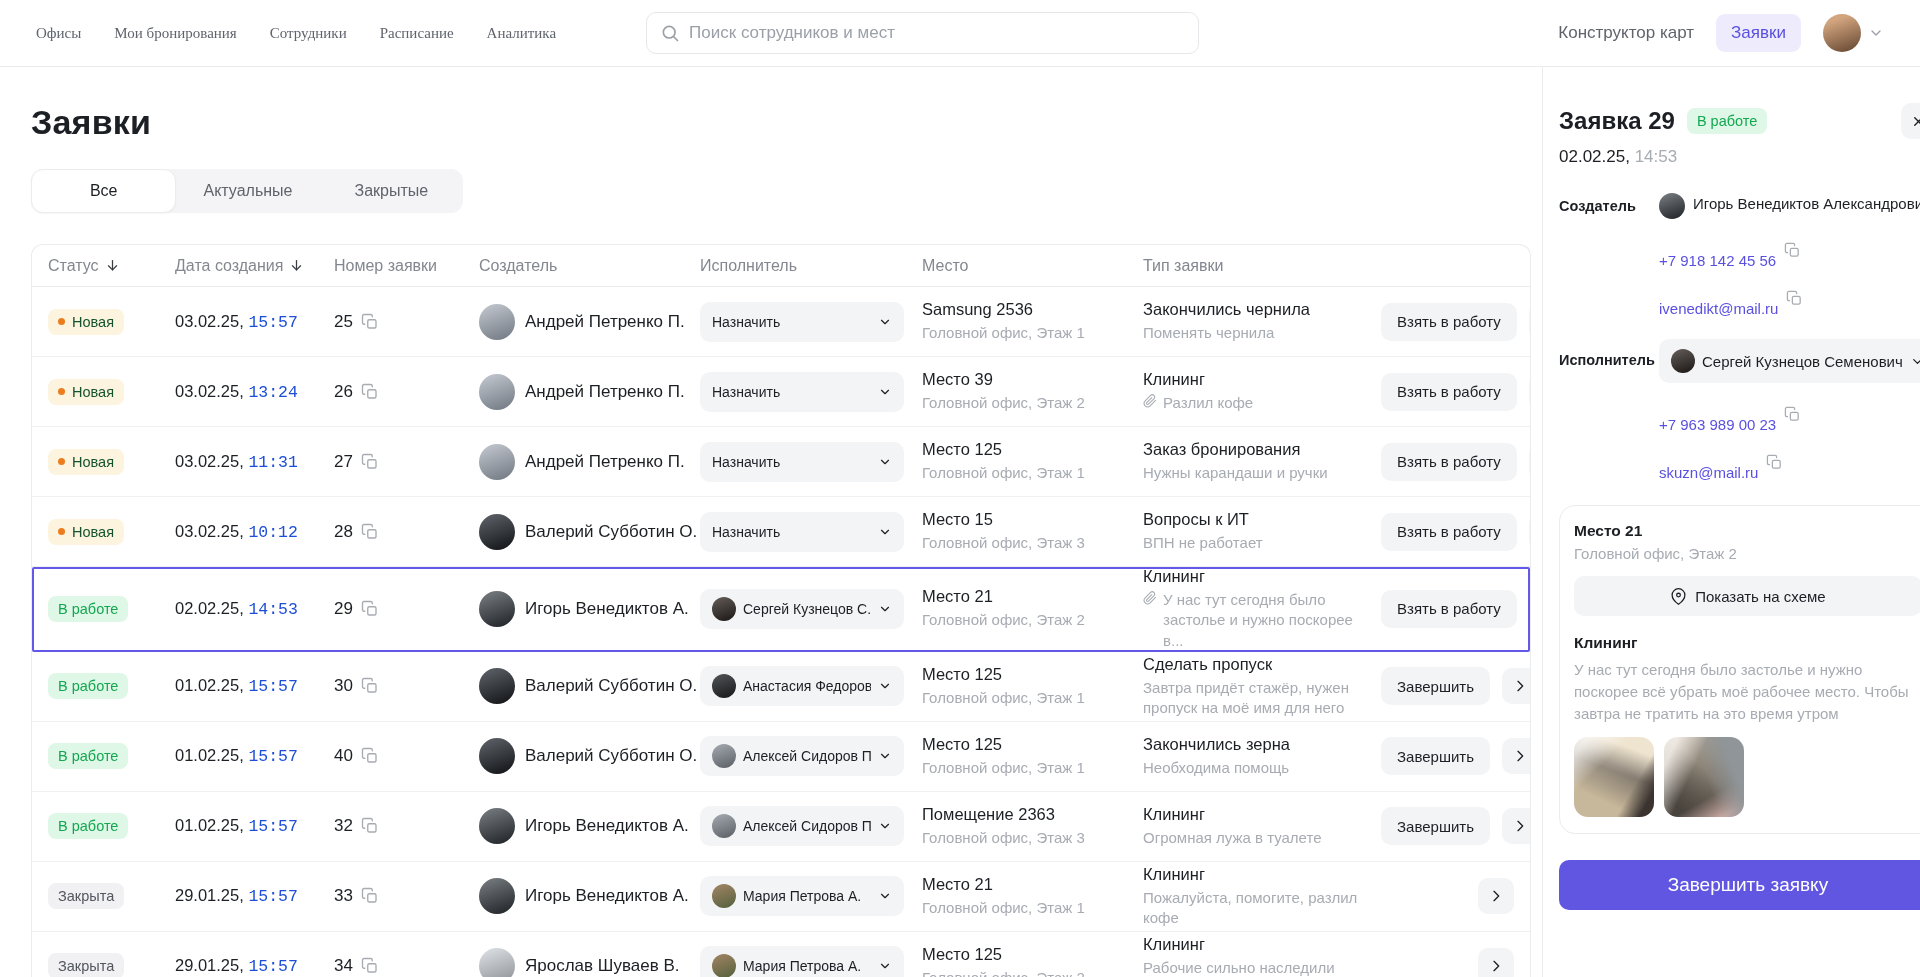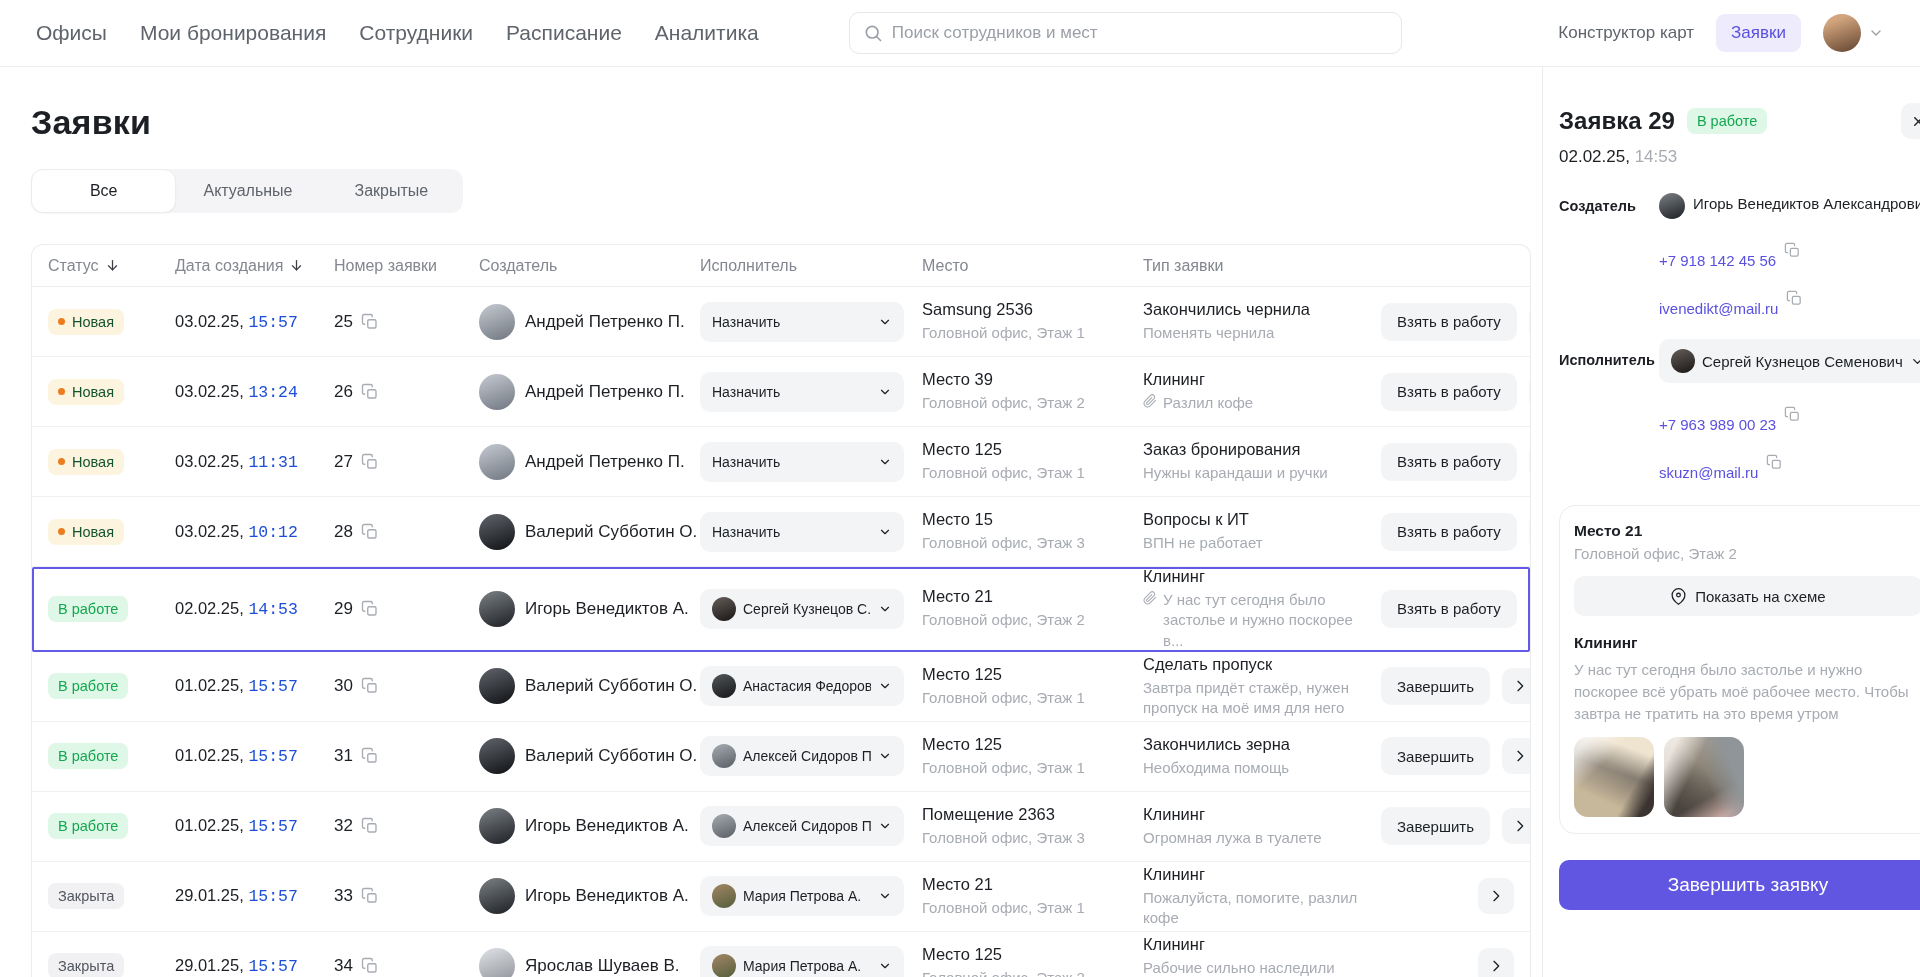--- a/index.html
+++ b/index.html
@@ -3,21 +3,21 @@
 <meta charset="utf-8">
 <style>
   * { margin:0; padding:0; box-sizing:border-box; }
   html,body { width:1920px; height:977px; overflow:hidden; background:#fff;
     font-family:"Liberation Sans", sans-serif; color:#1c1f24; }
 
   
   .topbar { height:67px; display:flex; align-items:center; padding:0 36px;
     border-bottom:1px solid #ececee; background:#fff; }
   .nav-links { display:flex; align-items:center; gap:33px; }
-  .nav-link { font-size:21px; color:#5f646c; cursor:pointer; white-space:nowrap; }
+  .nav-link { font-size:15px; color:#5f646c; cursor:pointer; white-space:nowrap;font-family:Liberation Serif, serif; }
   .searchbox { margin-left:90px; width:553px; height:42px; border:1.5px solid #e6e7ea;
     border-radius:10px; display:flex; align-items:center; gap:9px; padding:0 13px; background:#fff; }
   .searchbox input { border:none; outline:none; flex:1; font-size:17px;
     font-family:"Liberation Sans", sans-serif; color:#1c1f24; background:transparent; }
   .searchbox input::placeholder { color:#9ba0a8; }
   .topbar-right { margin-left:auto; display:flex; align-items:center; gap:22px; }
   .maps-link { font-size:17px; color:#5f646c; cursor:pointer; white-space:nowrap; }
   .requests-pill { font-size:17px; color:#5a50e0; background:#edebfc; border-radius:9px;
     padding:9px 15px; cursor:pointer; white-space:nowrap; }
   .profile { display:flex; align-items:center; gap:7px; cursor:pointer; }
@@ -499,21 +499,21 @@
         </span>
       </button>
     </div>
   </div>
           <div class="trow">
     <div><span class="badge progress">
                 <span>В работе</span>
               </span></div>
     <div class="cell-date"><span>01.02.25,</span> <span class="time">15:57</span></div>
     <div class="cell-number">
-              <span>31</span>
+              <span>40</span>
       <span class="copy-btn icon">
         <svg width="18" height="18" viewBox="0 0 24 24" fill="none" stroke="#a7abb2" stroke-width="1.8" stroke-linecap="round">
                   <rect x="9" y="9" width="11" height="11" rx="2"></rect>
                   <path d="M5 15H4a2 2 0 0 1-2-2V4a2 2 0 0 1 2-2h9a2 2 0 0 1 2 2v1"></path>
                 </svg>
       </span>
     </div>
     <div class="person">
       <div class="avatar u-row" style="background: linear-gradient(160deg, rgb(85, 89, 95) 15%, rgb(23, 25, 28) 90%);"></div>
       <span>Валерий Субботин О.</span>

